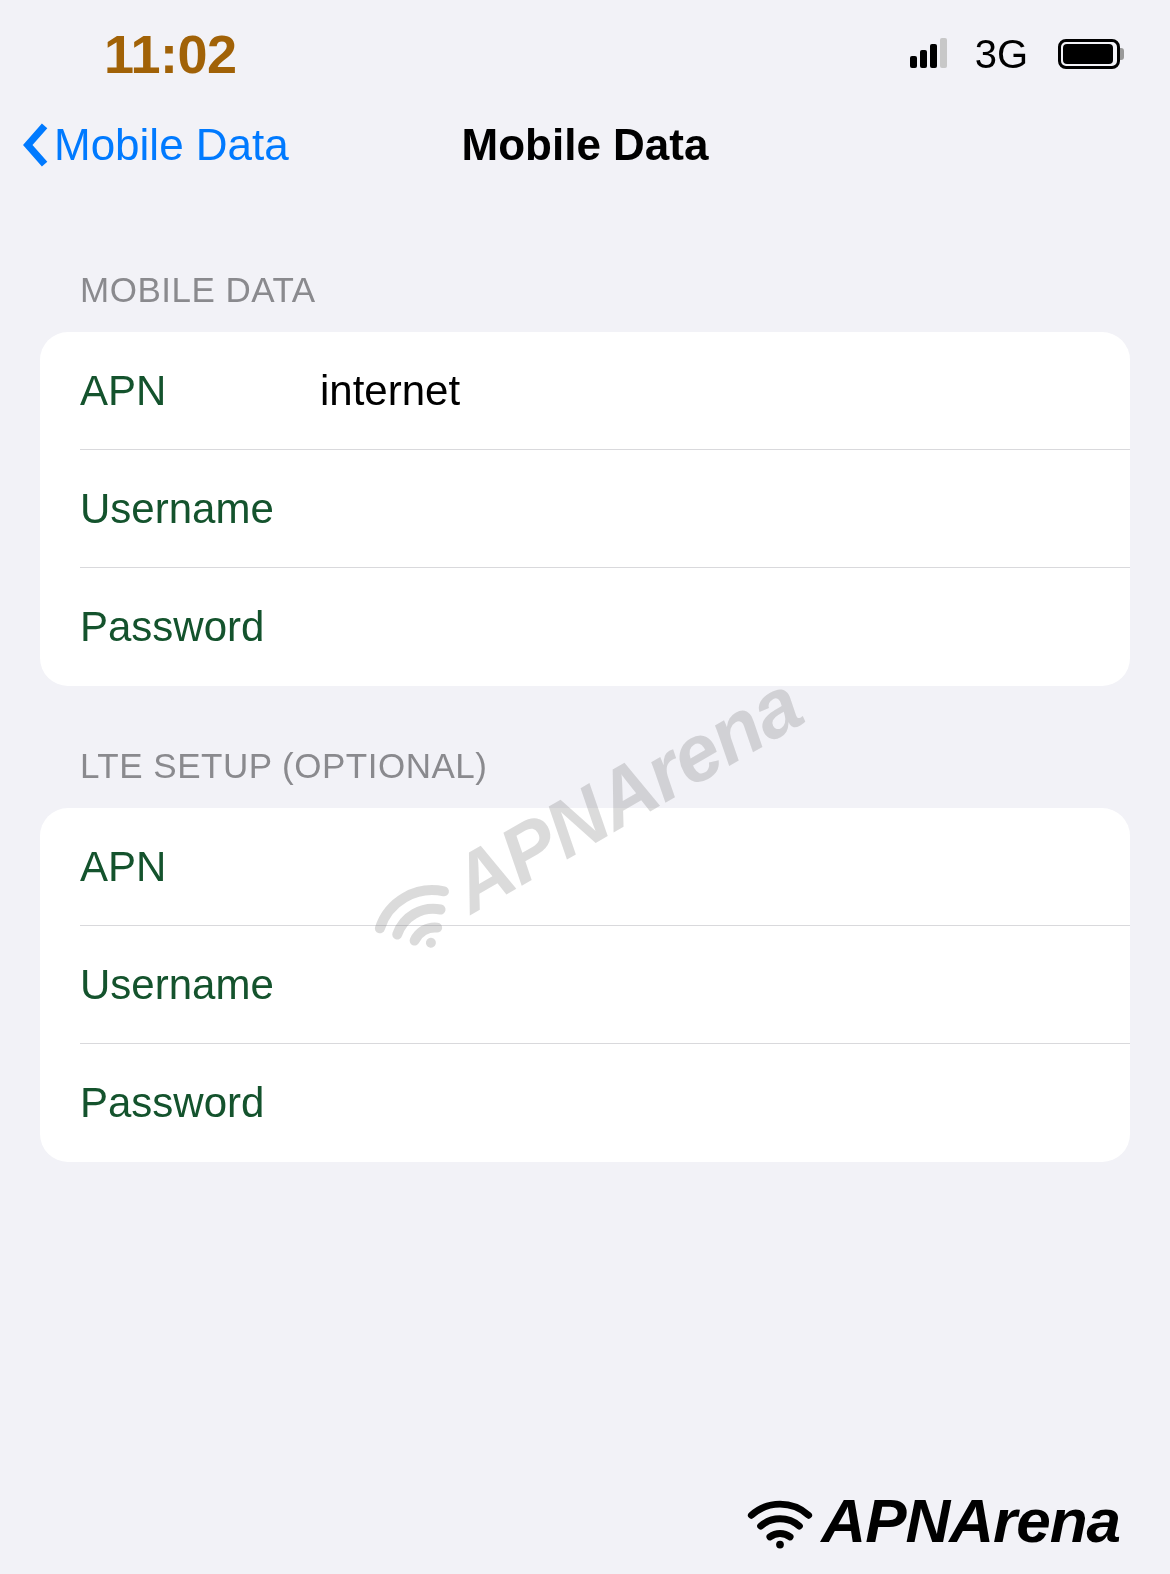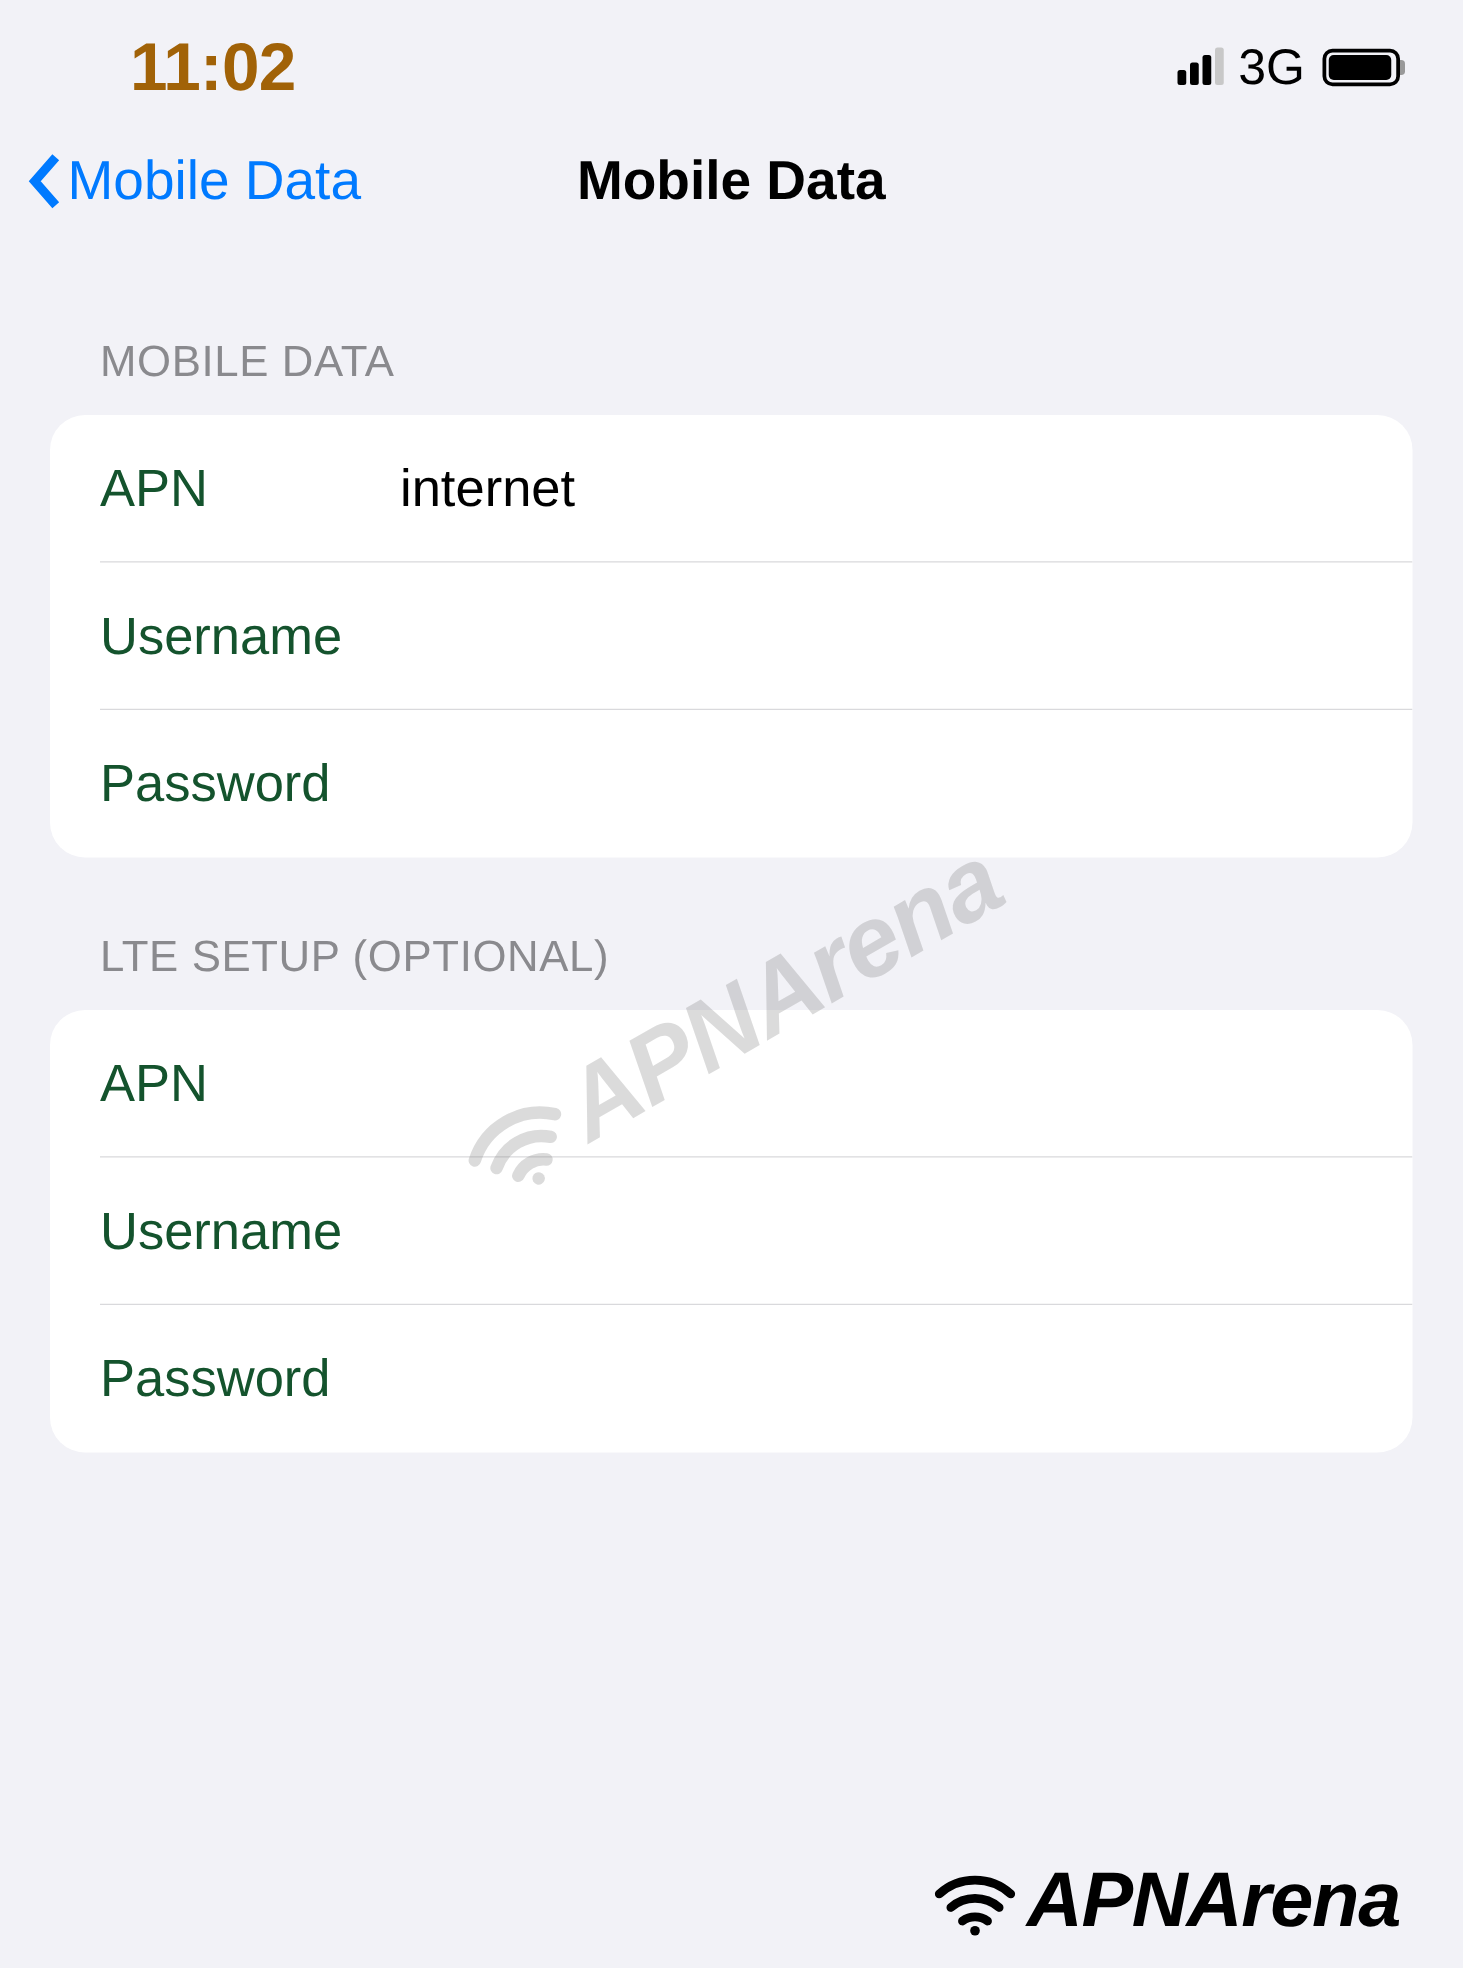--- a/index.html
+++ b/index.html
@@ -30,21 +30,21 @@
     .status-time {
       font-size: 54px;
       font-weight: 600;
       color: #a16207;
       letter-spacing: -0.5px;
     }
 
     .status-right {
       display: flex;
       align-items: center;
-      gap: 8px;
+      gap: 24px;
     }
 
     .signal-icon {
       display: flex;
       align-items: flex-end;
       gap: 3px;
       height: 28px;
     }
 
     .signal-bar {

